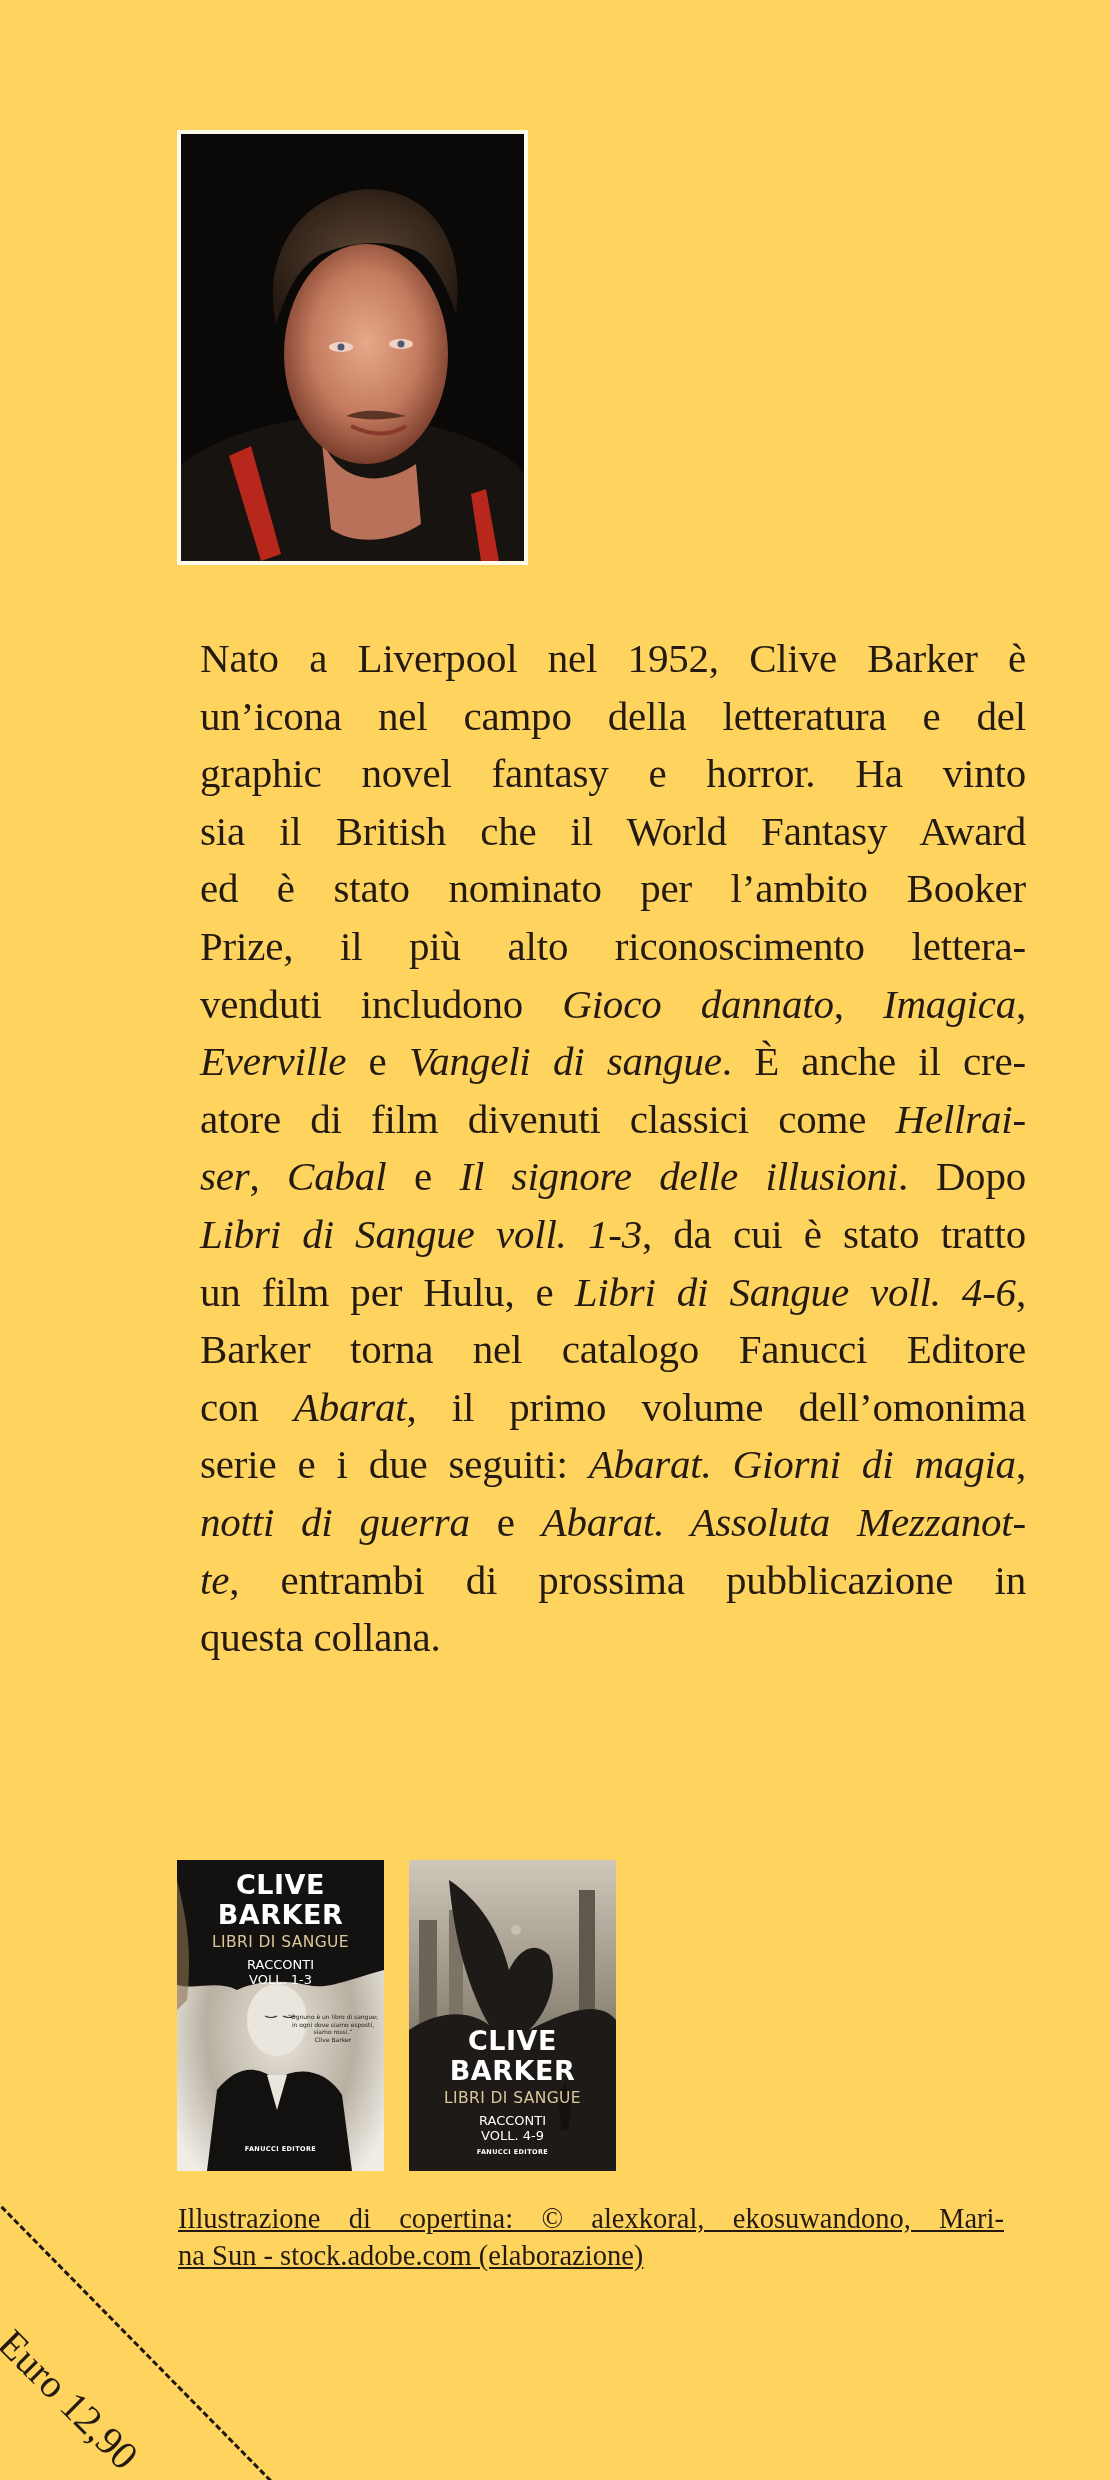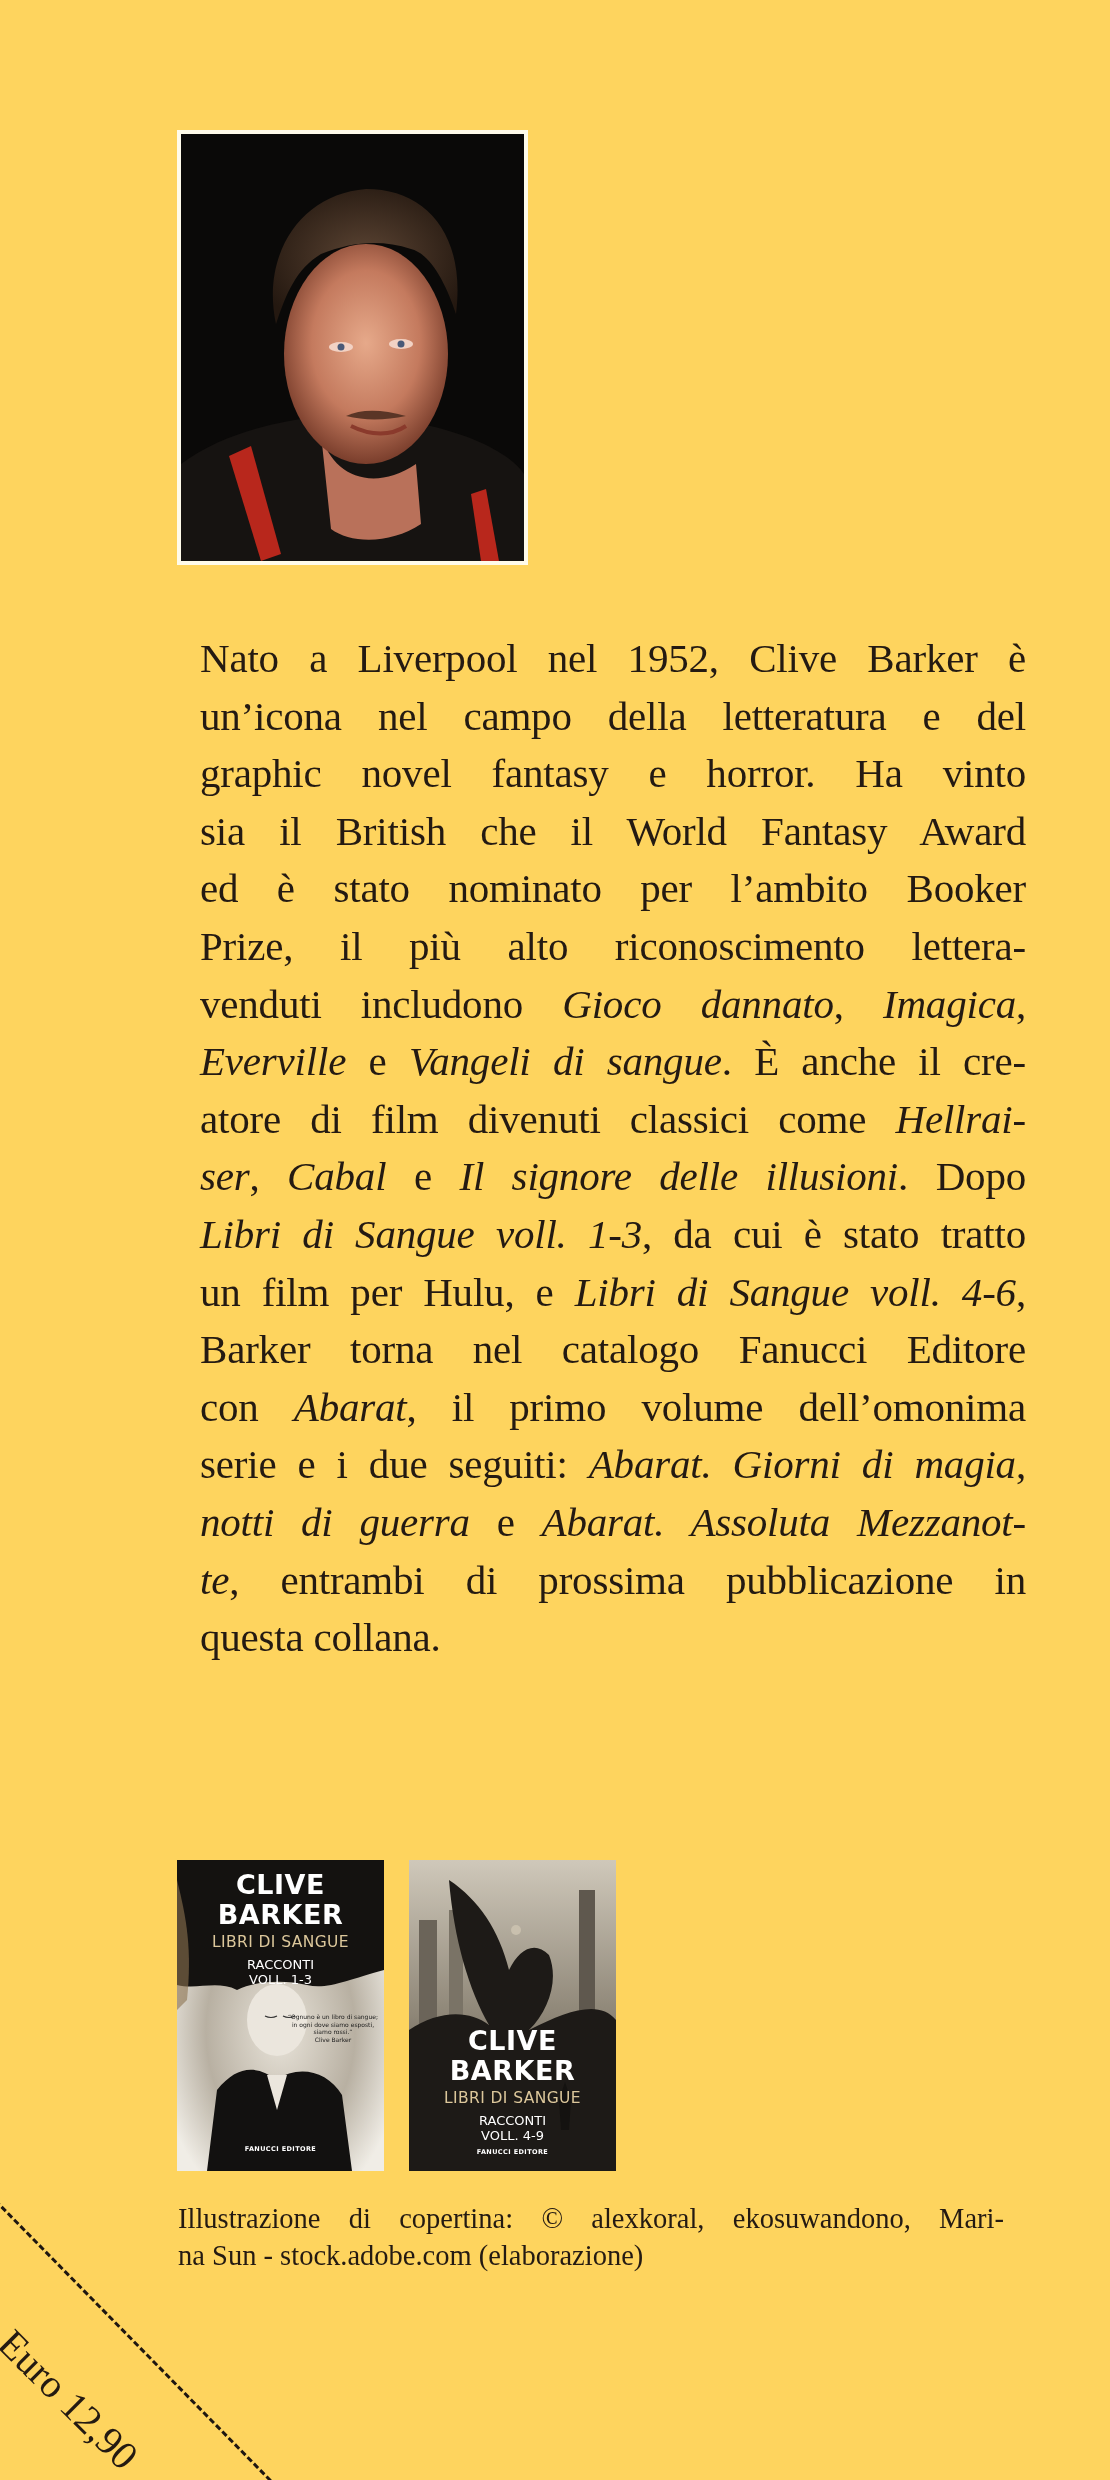--- a/index.html
+++ b/index.html
@@ -37,21 +37,21 @@
   .book .series { font-size: 15.5px; color: #dcc79b; letter-spacing: 0.4px; margin-top: 3px; }
   .book .vol { font-size: 13px; line-height: 15px; margin-top: 6px; }
   .book .pub { position: absolute; left: 0; right: 0; font-size: 6.5px; font-weight: bold; text-align: center; letter-spacing: 0.4px; }
   .book .quote { position: absolute; left: 110px; top: 153px; width: 92px; font-size: 6px; line-height: 7.5px; text-align: center; color: #1b1b1b; }
 
   .credits {
     position: absolute; left: 178px; top: 2200px; width: 826px;
     font-family: "Liberation Serif", "DejaVu Serif", serif;
     font-size: 28.5px; line-height: 37px;
   }
-  .credits .cl { display: block; white-space: nowrap; }
+  .credits .cl { display: block; white-space: nowrap; text-decoration: underline; }
   .credits .cl.j { text-align: justify; text-align-last: justify; }
 
   .price-line {
     position: absolute; left: -10px; top: 2193px; width: 420px; height: 0;
     border-top: 3px dashed #1e1610;
     transform-origin: 0 0; transform: rotate(45.5deg);
   }
   .price {
     position: absolute; left: 22px; top: 2320px;
     font-family: "Liberation Serif", "DejaVu Serif", serif; font-size: 40px;

